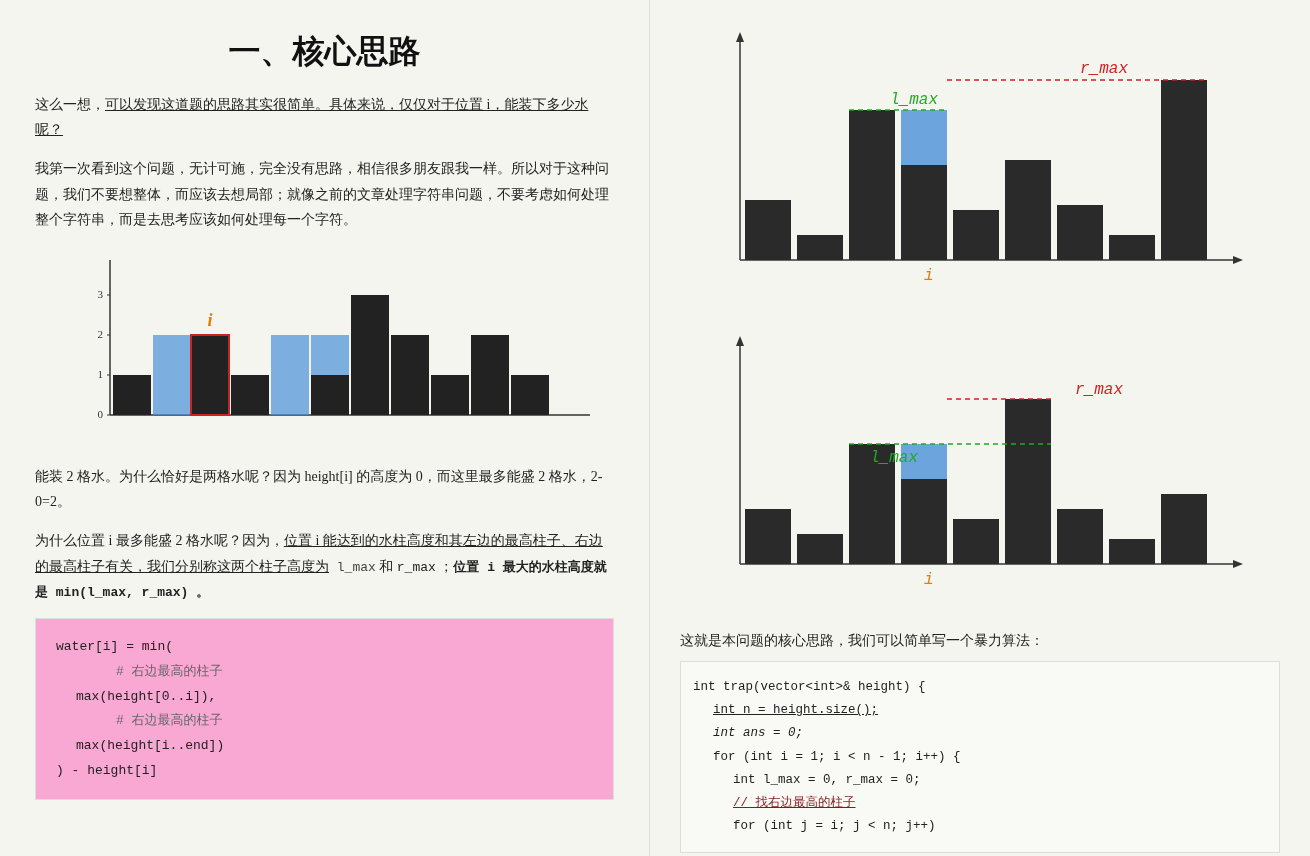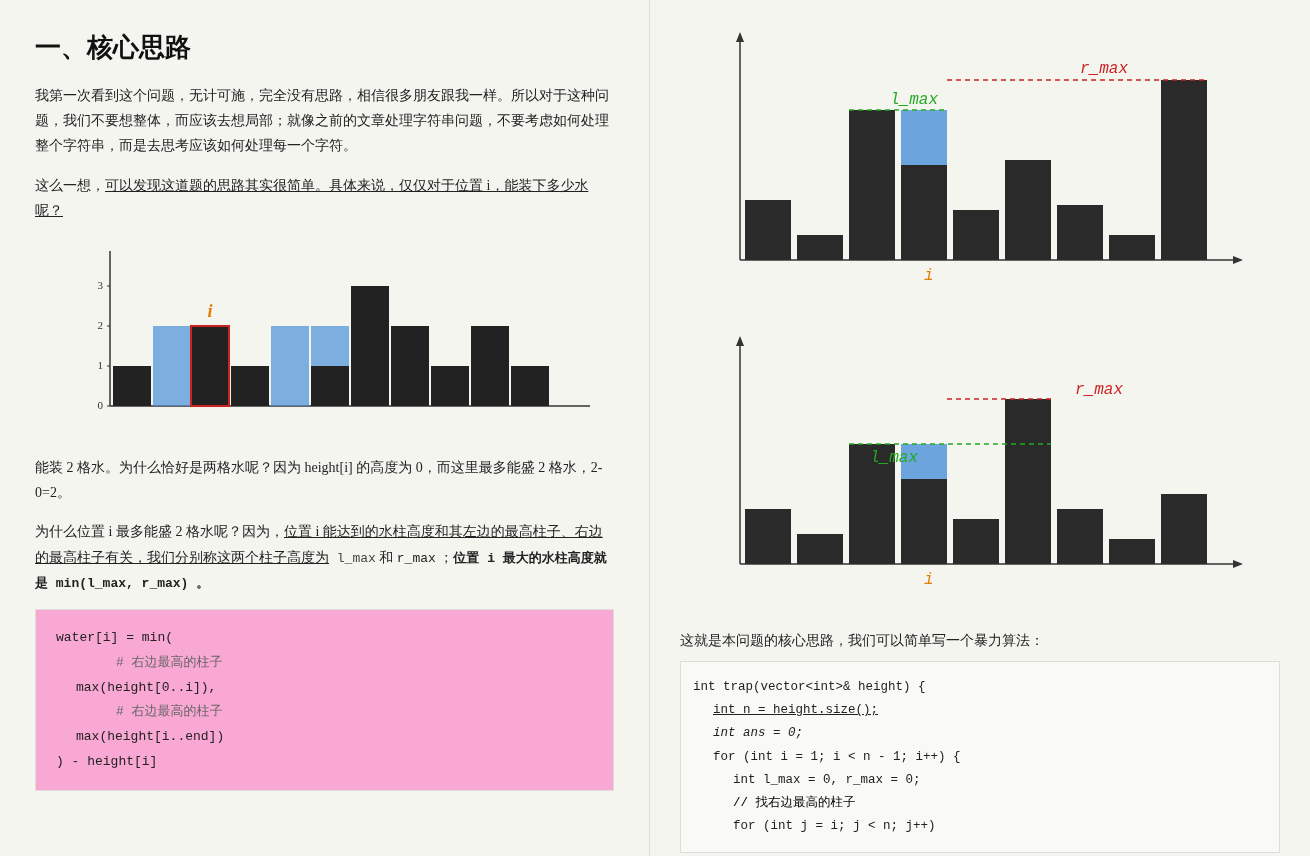--- a/index.html
+++ b/index.html
@@ -17,24 +17,25 @@
       padding: 30px 35px;
       background: #f5f5f0;
       border-right: 1px solid #ddd;
     }
     .right-panel {
       width: 660px;
       padding: 20px 30px;
       background: #f5f5f0;
     }
     h1 {
-      font-size: 26px;
+      font-size: 32px;
       font-weight: bold;
       margin-bottom: 18px;
       color: #111;
+      text-align: center;
     }
     p {
       line-height: 1.8;
       margin-bottom: 14px;
       font-size: 14px;
     }
     .code-block {
       background: #f9a8d4;
       border: 1px solid #ddd;
       padding: 16px 20px;
@@ -73,25 +74,25 @@
       color: #222;
       margin-top: 8px;
     }
   </style>
 </head>
 <body>
 
 <div class="left-panel">
   <h1>一、核心思路</h1>
 
-  <p>我第一次看到这个问题，无计可施，完全没有思路，相信很多朋友跟我一样。所以对于这种问题，我们不要想整体，而应该去想局部；就像之前的文章处理字符串问题，不要考虑如何处理整个字符串，而是去思考应该如何处理每一个字符。</p>
-
   <p>
     <span>这么一想，</span><span style="text-decoration:underline; text-decoration-color:#222;">可以发现这道题的思路其实很简单。具体来说，仅仅对于位置 i，能装下多少水呢？</span>
   </p>
+
+  <p>我第一次看到这个问题，无计可施，完全没有思路，相信很多朋友跟我一样。所以对于这种问题，我们不要想整体，而应该去想局部；就像之前的文章处理字符串问题，不要考虑如何处理整个字符串，而是去思考应该如何处理每一个字符。</p>
 
   <div class="bar-chart-container">
     <svg width="540" height="200" class="chart-svg">
 
       <line x1="55" y1="10" x2="55" y2="165" stroke="#333" stroke-width="1.5"></line>
       <line x1="55" y1="165" x2="535" y2="165" stroke="#333" stroke-width="1.5"></line>
 
       <text x="48" y="168" font-size="11" text-anchor="end" fill="#333">0</text>
       <text x="48" y="128" font-size="11" text-anchor="end" fill="#333">1</text>
       <text x="48" y="88" font-size="11" text-anchor="end" fill="#333">2</text>
@@ -237,17 +238,17 @@
   <p style="margin-bottom:8px;">
     <span>这就是本问题的核心思路，我们可以简单写一个暴力算法：</span>
   </p>
 
   <div class="right-code-block">
     <div><span>int trap(vector&lt;int&gt;&amp; height) {</span></div>
     <div style="padding-left:20px;text-decoration:underline;"><span>    int n = height.size();</span></div>
     <div style="padding-left:20px;font-style:italic;"><span>    int ans = 0;</span></div>
     <div style="padding-left:20px;"><span>    for (int i = 1; i &lt; n - 1; i++) {</span></div>
     <div style="padding-left:40px;"><span>        int l_max = 0, r_max = 0;</span></div>
-    <div style="padding-left:40px;"><span style="color:#000000;">        // 找右边最高的柱子</span></div>
+    <div style="padding-left:40px;"><span style="color:#7f1d1d;text-decoration:underline;">        // 找右边最高的柱子</span></div>
     <div style="padding-left:40px;"><span>        for (int j = i; j &lt; n; j++)</span></div>
   </div>
 
 </div>
 
 </body></html>

